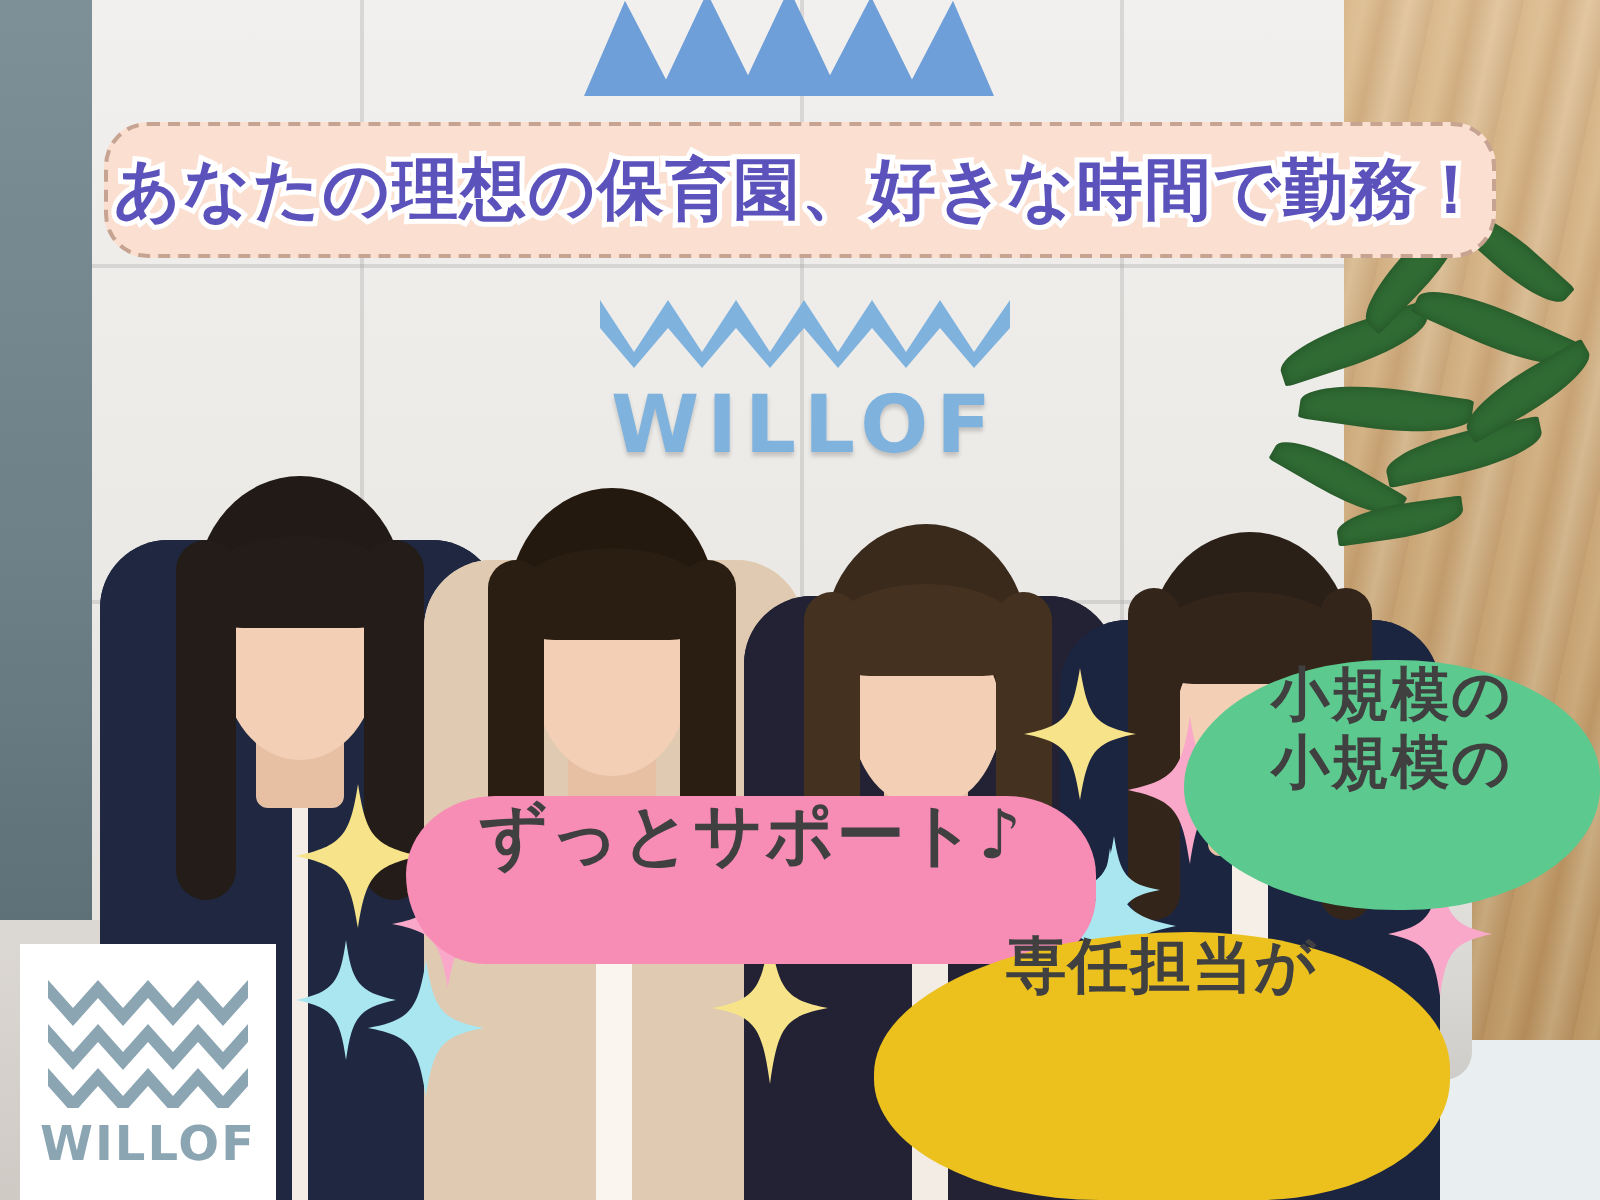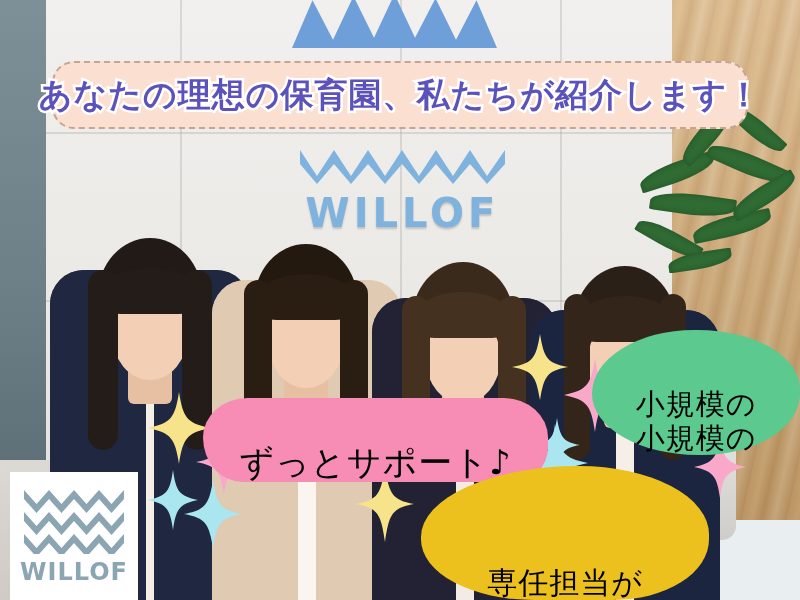--- a/index.html
+++ b/index.html
@@ -60,34 +60,34 @@
     display:flex;align-items:center;justify-content:center;
     box-sizing:border-box;
   }
   .banner-text{
     font-size:33px;font-weight:700;color:#5b52bb;letter-spacing:1px;
     white-space:nowrap;
     -webkit-text-stroke:5px #ffffff;paint-order:stroke fill;
   }
 
   
-  .bubble{position:absolute;display:flex;align-items:flex-end;justify-content:center;
-          text-align:center;color:#000000;font-weight:400;line-height:1.18;}
+  .bubble{position:absolute;display:flex;align-items:flex-start;justify-content:center;
+          text-align:center;color:#404040;font-weight:700;line-height:1.18;}
   .b-pink{left:203px;top:398px;width:345px;height:84px;background:#f78cb4;
           border-radius:52px 52px 40px 46px/46px 46px 40px 52px;
           font-size:34px;letter-spacing:1px;}
   .b-pink .tail{position:absolute;right:-14px;top:42px;width:44px;height:34px;
           background:#f78cb4;border-radius:0 60% 55% 0;transform:rotate(12deg);z-index:-1;}
   .b-green{left:592px;top:330px;width:208px;height:125px;background:#5cc98e;
           border-radius:50% 50% 48% 52%/52% 48% 50% 50%;
           font-size:29px;letter-spacing:1px;}
   .b-blue{left:147px;top:487px;width:253px;height:113px;background:#7ccdfa;
           border-radius:54px 54px 8px 8px/54px 54px 8px 8px;
           font-size:31px;letter-spacing:2px;}
-  .b-yellow{left:421px;top:466px;width:288px;height:134px;background:#ecc11e;
+  .b-yellow{left:437px;top:466px;width:288px;height:134px;background:#ecc11e;
           border-radius:56% 46% 34% 40%/54% 52% 46% 46%;
           font-size:30px;letter-spacing:1px;}
 
   
   .spark{position:absolute;}
   .spark svg{display:block}
 
   
   .logocard{position:absolute;left:10px;top:472px;width:128px;height:128px;
             background:#ffffff;}
@@ -263,21 +263,21 @@
   </div>
 
   <div class="bubble b-yellow">
     <div>
       <div>専任担当が</div>
     </div>
   </div>
 
 
   <div class="banner">
-    <span class="banner-text">あなたの理想の保育園、私たちが紹介します！</span>
+    <span class="banner-text">あなたの理想の保育園、好きな時間で勤務！</span>
   </div>
 
   <div class="logocard">
     <svg width="100" height="68" viewBox="0 0 100 68">
       <path d="M0 4 L12.5 18 L25 4 L37.5 18 L50 4 L62.5 18 L75 4 L87.5 18 L100 4
                L100 13 L87.5 27 L75 13 L62.5 27 L50 13 L37.5 27 L25 13 L12.5 27 L0 13 Z" fill="#8ba5b3"></path>
       <path d="M0 26 L12.5 40 L25 26 L37.5 40 L50 26 L62.5 40 L75 26 L87.5 40 L100 26
                L100 35 L87.5 49 L75 35 L62.5 49 L50 35 L37.5 49 L25 35 L12.5 49 L0 35 Z" fill="#8ba5b3"></path>
       <path d="M0 48 L12.5 62 L25 48 L37.5 62 L50 48 L62.5 62 L75 48 L87.5 62 L100 48
                L100 57 L87.5 71 L75 57 L62.5 71 L50 57 L37.5 71 L25 57 L12.5 71 L0 57 Z" fill="#8ba5b3"></path>

